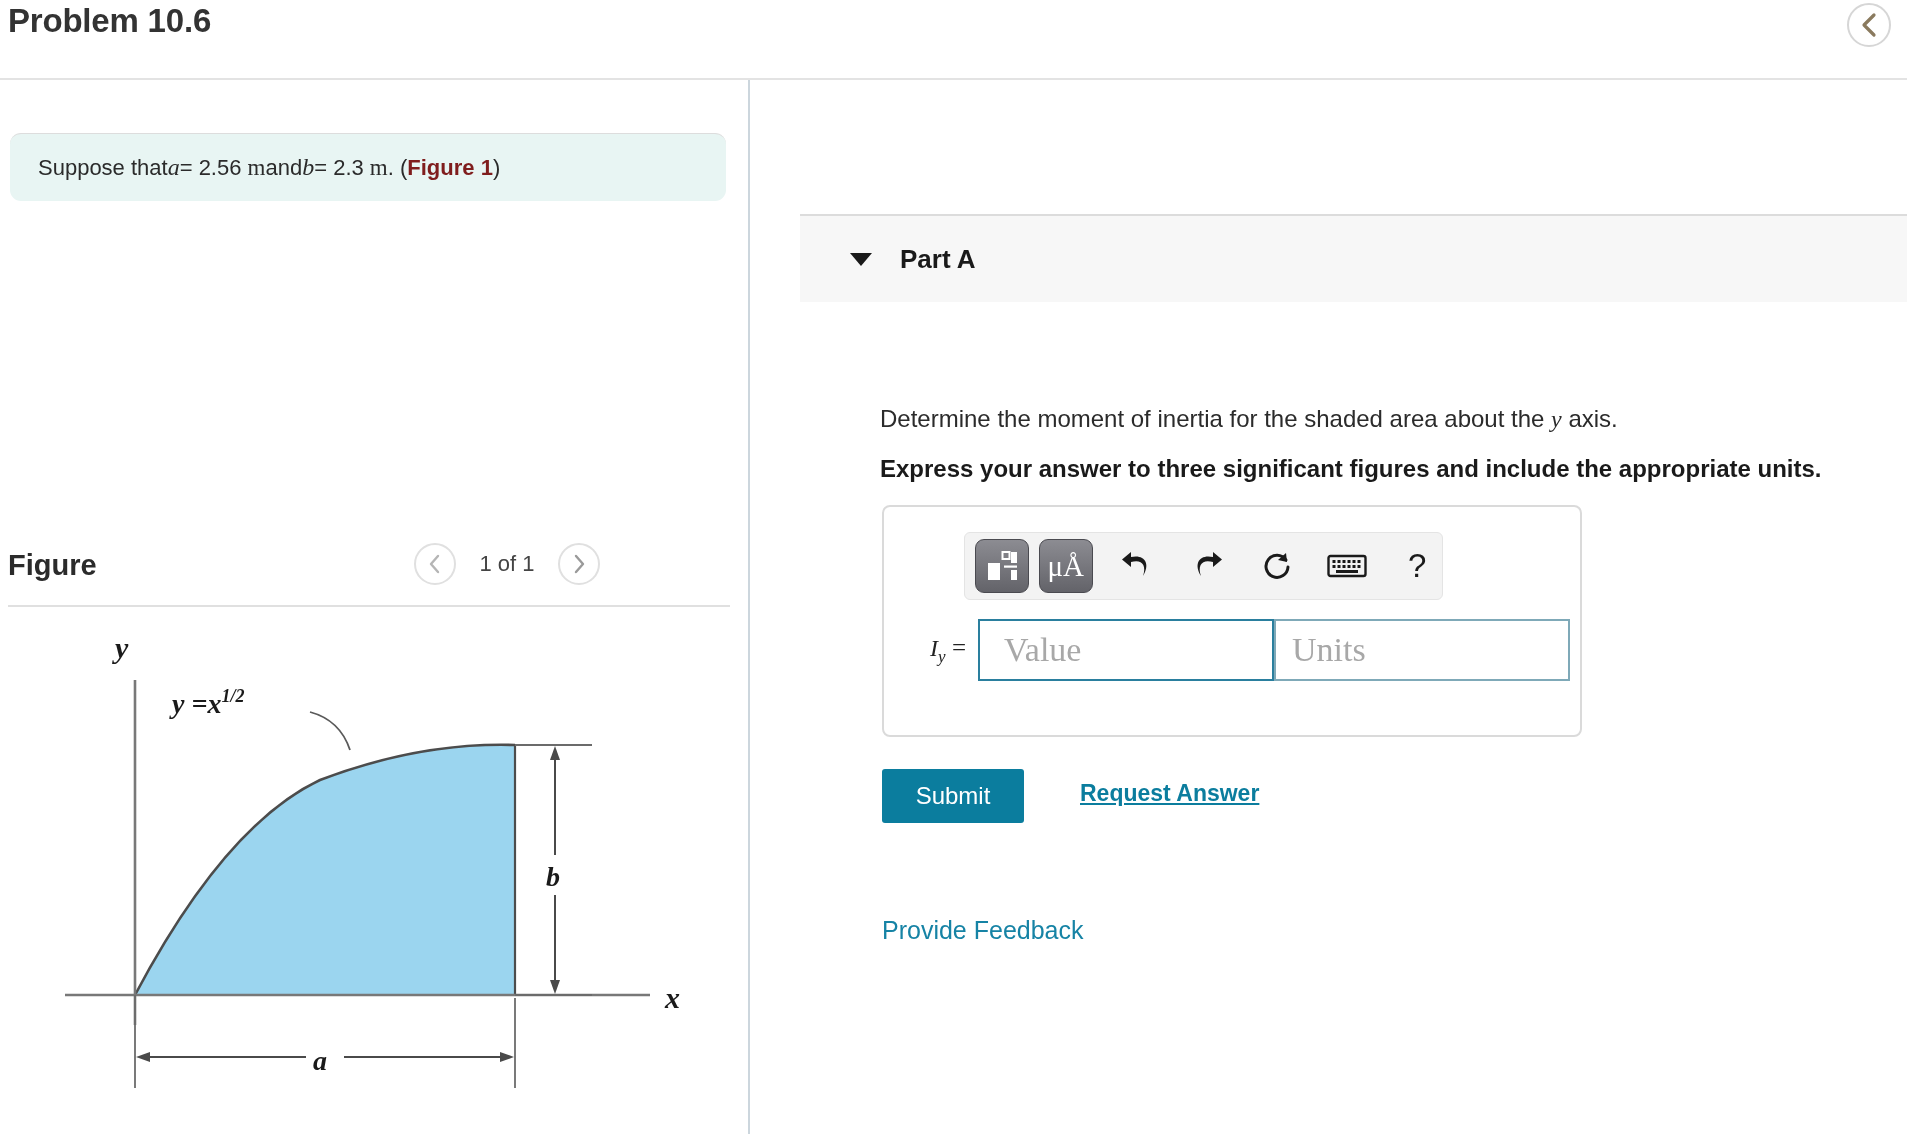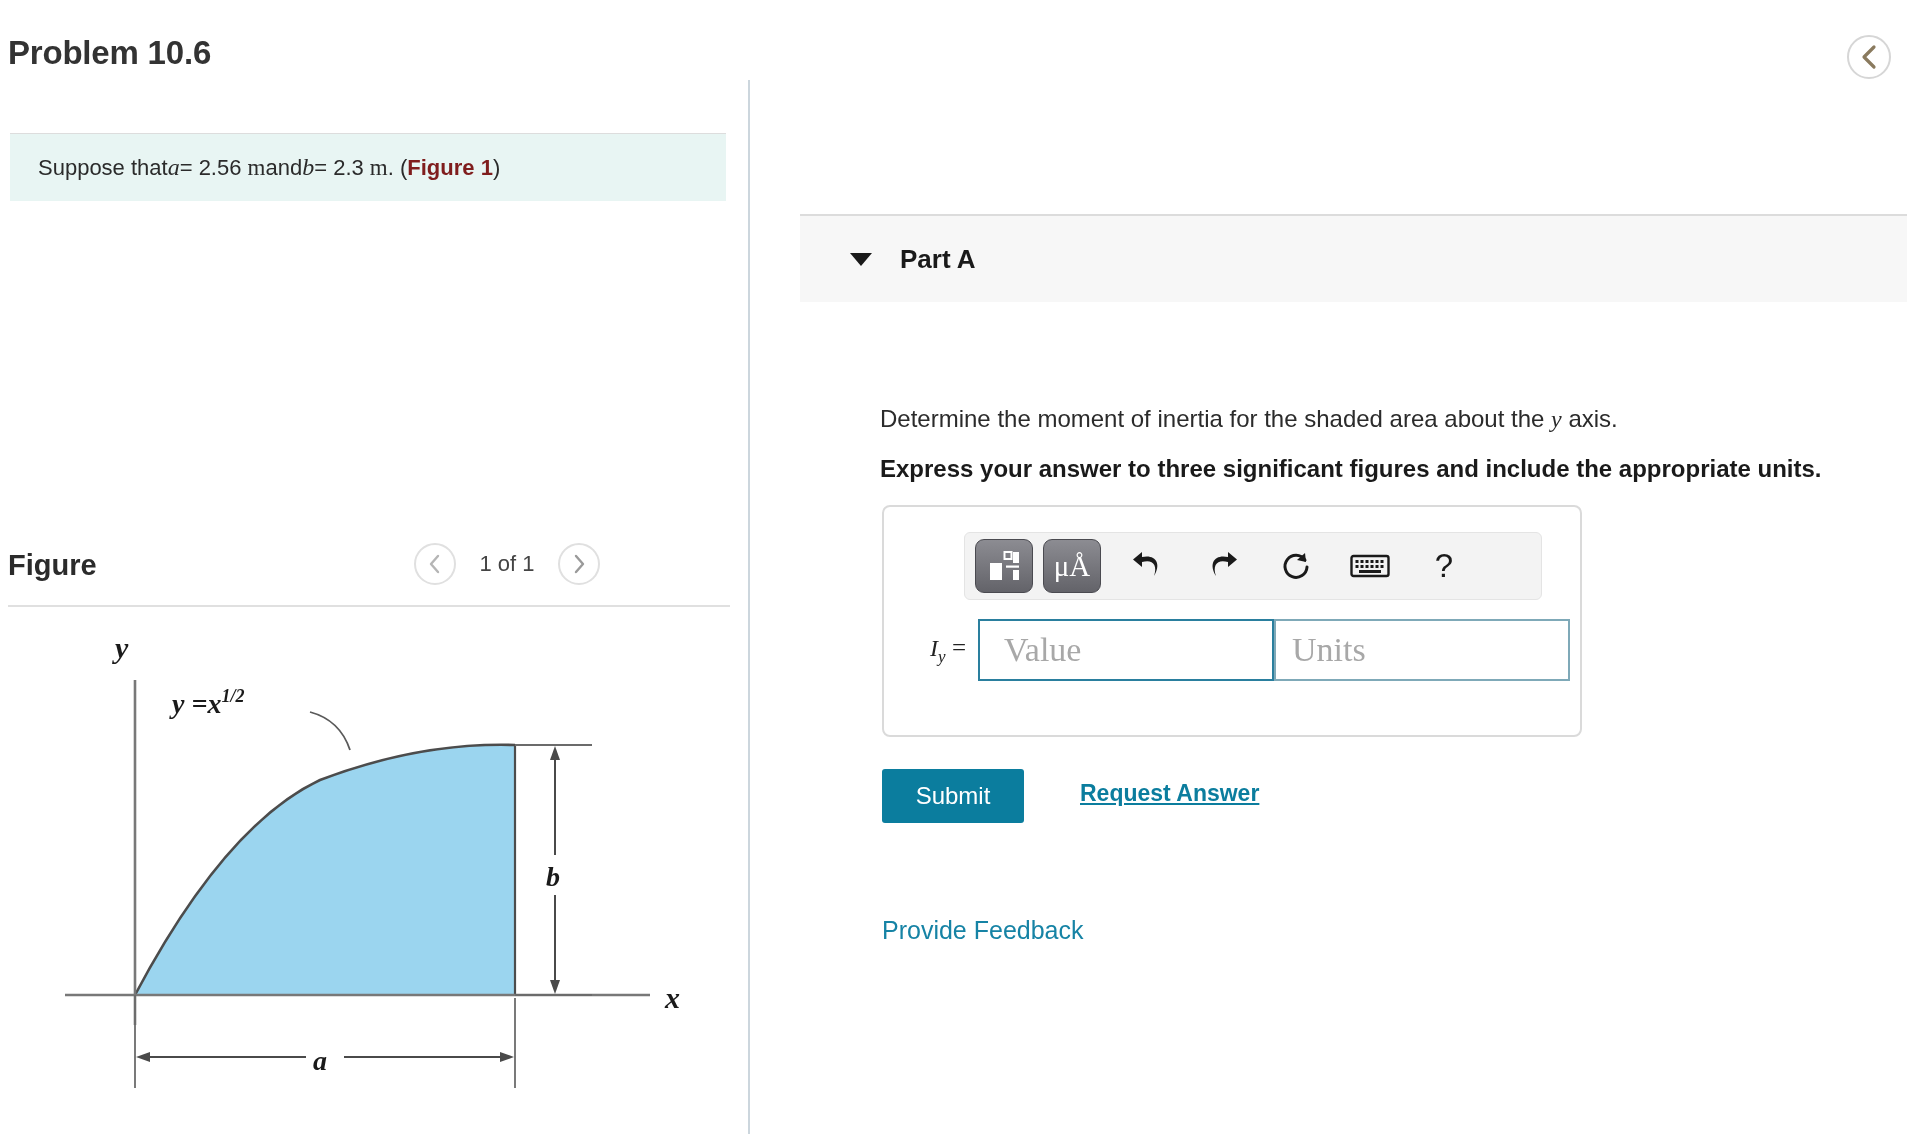--- a/index.html
+++ b/index.html
@@ -18,21 +18,20 @@
 
   
   .topbar {
     position: absolute;
     left: 0; top: 0;
     width: 1907px;
     height: 80px;
     border-bottom: 2px solid #e3e3e3;
     box-sizing: border-box;
     background: #ffffff;
-    margin-top: 32px;
   }
   .problem-title {
     position: absolute;
     left: 8px;
     top: 2px;
     font-size: 33px;
     font-weight: bold;
     color: #333333;
     letter-spacing: -0.2px;
   }
@@ -68,20 +67,21 @@
     width: 716px;
     height: 68px;
     background: #e8f5f3;
     border-top: 1px solid #dddddd;
     box-sizing: border-box;
     display: flex;
     align-items: center;
     padding-left: 28px;
     font-size: 22px;
     color: #2b2b2b;
+    border-radius: 11px;
   }
   .mathit {
     font-family: "Liberation Serif", serif;
     font-style: italic;
     font-size: 24px;
   }
   .mathrm {
     font-family: "Liberation Serif", serif;
     font-style: normal;
     font-size: 23px;
@@ -223,21 +223,21 @@
     height: 232px;
     border: 2px solid #dadada;
     border-radius: 8px;
     box-sizing: border-box;
     background: #ffffff;
   }
   .mq-toolbar {
     position: absolute;
     left: 80px;
     top: 25px;
-    width: 578px;
+    width: 479px;
     height: 68px;
     background: #f3f3f3;
     border: 1px solid #e4e4e4;
     border-radius: 6px;
     box-sizing: border-box;
     display: flex;
     align-items: center;
     text-align: right;
   }
   .tb-btn-dark {

